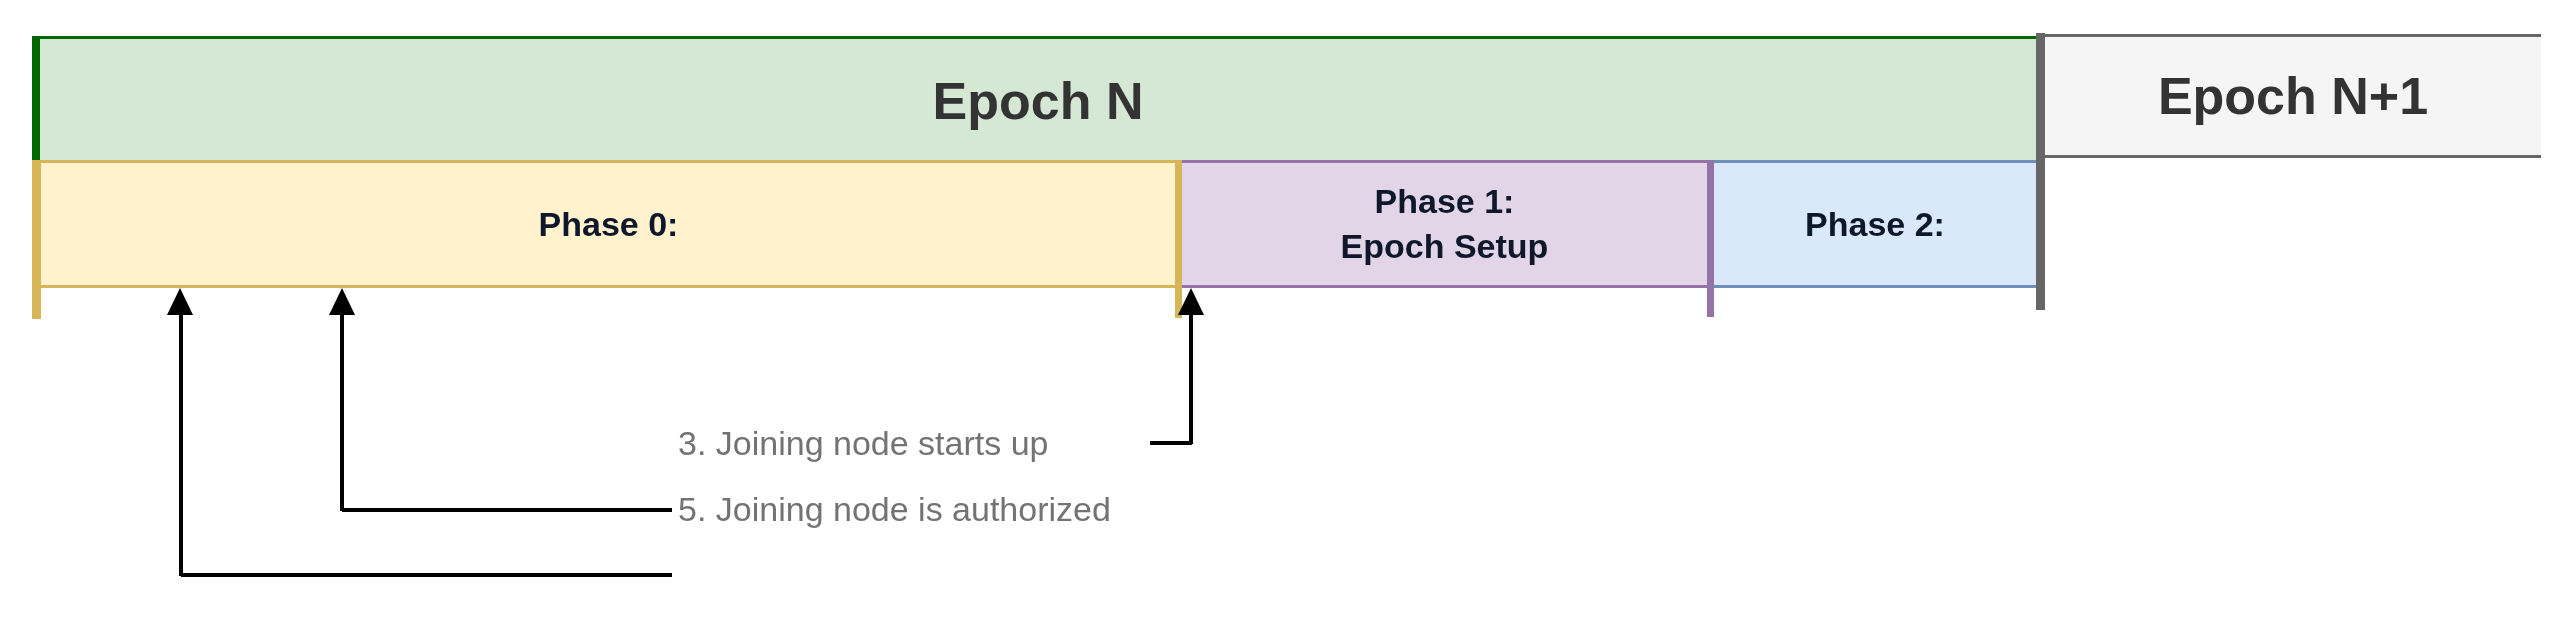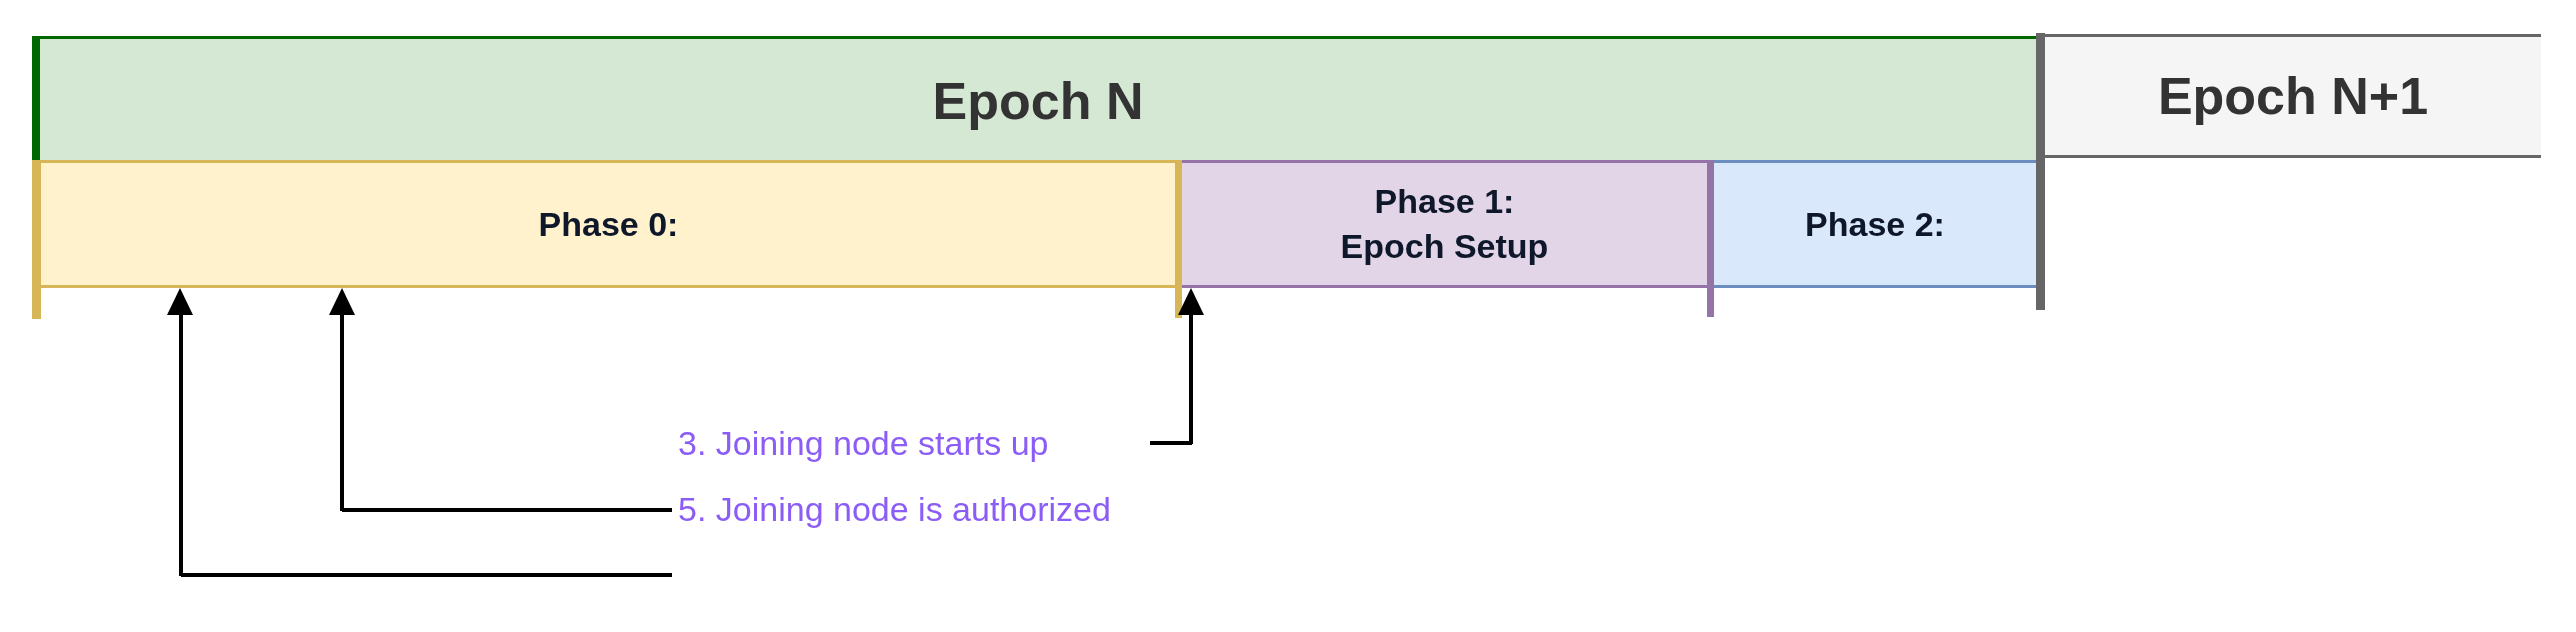--- a/index.html
+++ b/index.html
@@ -56,21 +56,21 @@
   .a3-v { left: 1189px; top: 312px; width: 3.9px; height: 132px; }
   .a1-head { left: 167px;  top: 288px; }
   .a2-head { left: 329px;  top: 288px; }
   .a3-head { left: 1178px; top: 288px; }
   .a1-h { left: 181px;  top: 573px; width: 491px; height: 3.9px; }
   .a2-h { left: 342px;  top: 508px; width: 330px; height: 3.9px; }
   .a3-h { left: 1150px; top: 441px; width: 42px;  height: 3.9px; }
 
   .annotation {
     position: absolute;
-    font-size: 34px; color: #8b5cf6; line-height: 44px; white-space: nowrap;
+    font-size: 34px; color: #737373; line-height: 44px; white-space: nowrap;
   }
   .ann-3 { left: 678px; top: 421px; }
   .ann-2 { left: 678px; top: 487px; }
   .ann-1 { left: 678px; top: 552px; }
 </style>
 </head>
 <body>
 
 <div class="stage">
 

